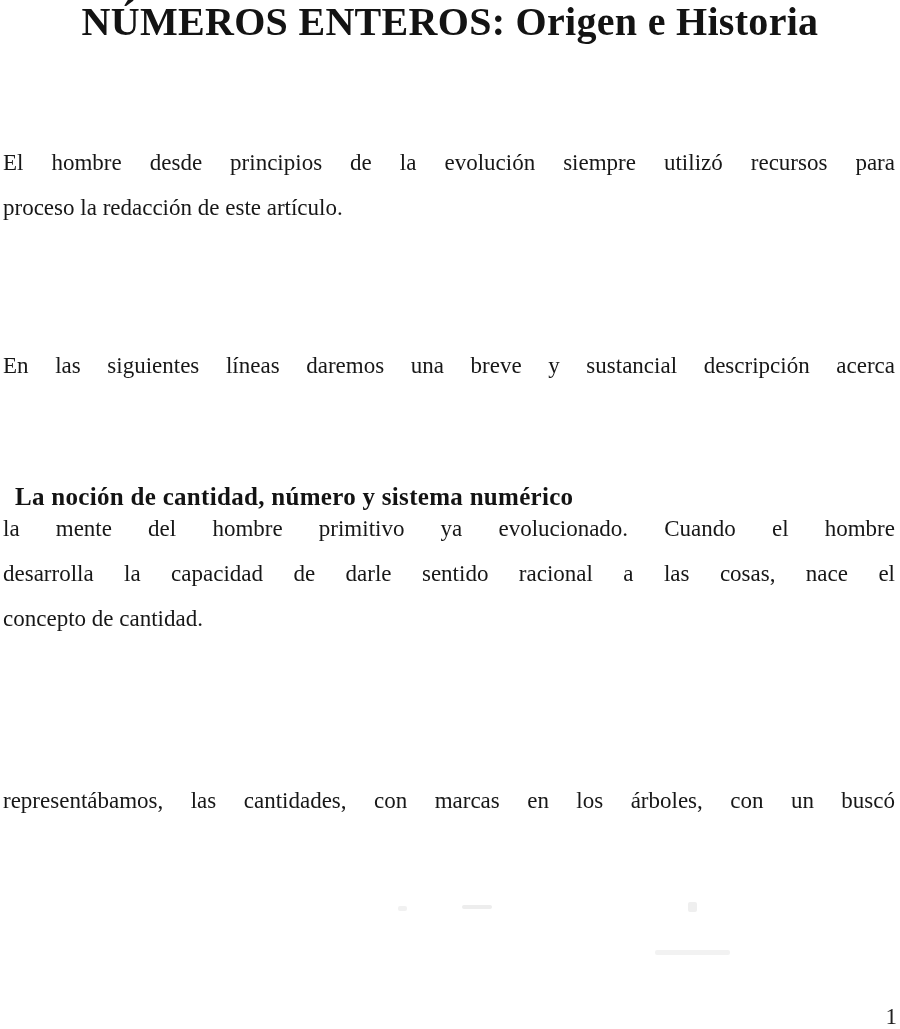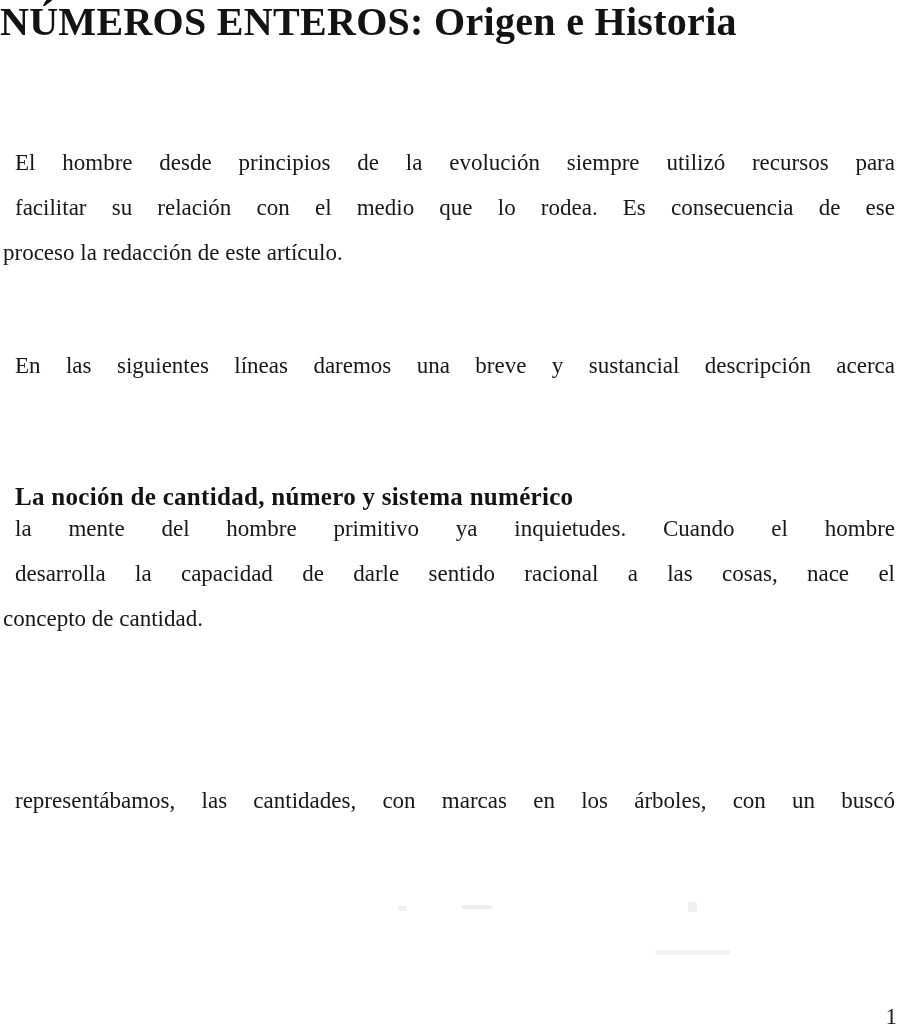--- a/index.html
+++ b/index.html
@@ -15,39 +15,39 @@
     overflow: hidden;
     font-family: "Liberation Serif", "DejaVu Serif", serif;
     color: #171717;
   }
   .title {
     position: absolute;
     top: -1px;
     left: 0;
     right: 0;
     margin: 0;
+    text-align: center;
     font-size: 40px;
     line-height: 45px;
     font-weight: bold;
     letter-spacing: 0.3px;
     color: #131313;
   }
   .textblock {
     position: absolute;
     left: 3px;
     right: 5px;
   }
   .line {
     font-size: 23px;
     line-height: 45px;
   }
   .j {
     text-align: justify;
     text-align-last: justify;
-    margin-left: 12px;
   }
   .indent {
     padding-left: 72px;
   }
   .p1 { top: 140px; }
   .p2 { top: 343px; }
   .p3 { top: 506px; }
   .p4 { top: 778px; }
   .section-heading {
     position: absolute;
@@ -81,32 +81,31 @@
 </style>
 </head>
 <body>
 
 <div class="page">
 
   <h1 class="title">NÚMEROS ENTEROS: Origen e Historia</h1>
 
   <div class="textblock p1">
     <div class="line j">El hombre desde principios de la evolución siempre utilizó recursos para</div>
-    <div class="line j">facilitar su relación con  el medio que lo rodea. Es consecuencia de ese</div>
     <div class="line">proceso la redacción de este artículo.</div>
   </div>
 
   <div class="textblock p2">
     <div class="line j">En las siguientes líneas daremos una breve y  sustancial descripción acerca</div>
   </div>
 
   <h2 class="section-heading">La noción de cantidad, número y sistema numérico</h2>
 
   <div class="textblock p3">
-    <div class="line j">la mente del hombre primitivo ya inquietudes. Cuando el hombre</div>
+    <div class="line j">la mente del hombre primitivo ya evolucionado. Cuando el hombre</div>
     <div class="line j">desarrolla la capacidad de darle sentido racional a las cosas, nace el</div>
     <div class="line">concepto de cantidad.</div>
   </div>
 
   <div class="textblock p4">
     <div class="line j">representábamos, las cantidades, con marcas en los árboles, con un buscó</div>
   </div>
 
   <div class="smudge s1"></div>
   <div class="smudge s2"></div>

